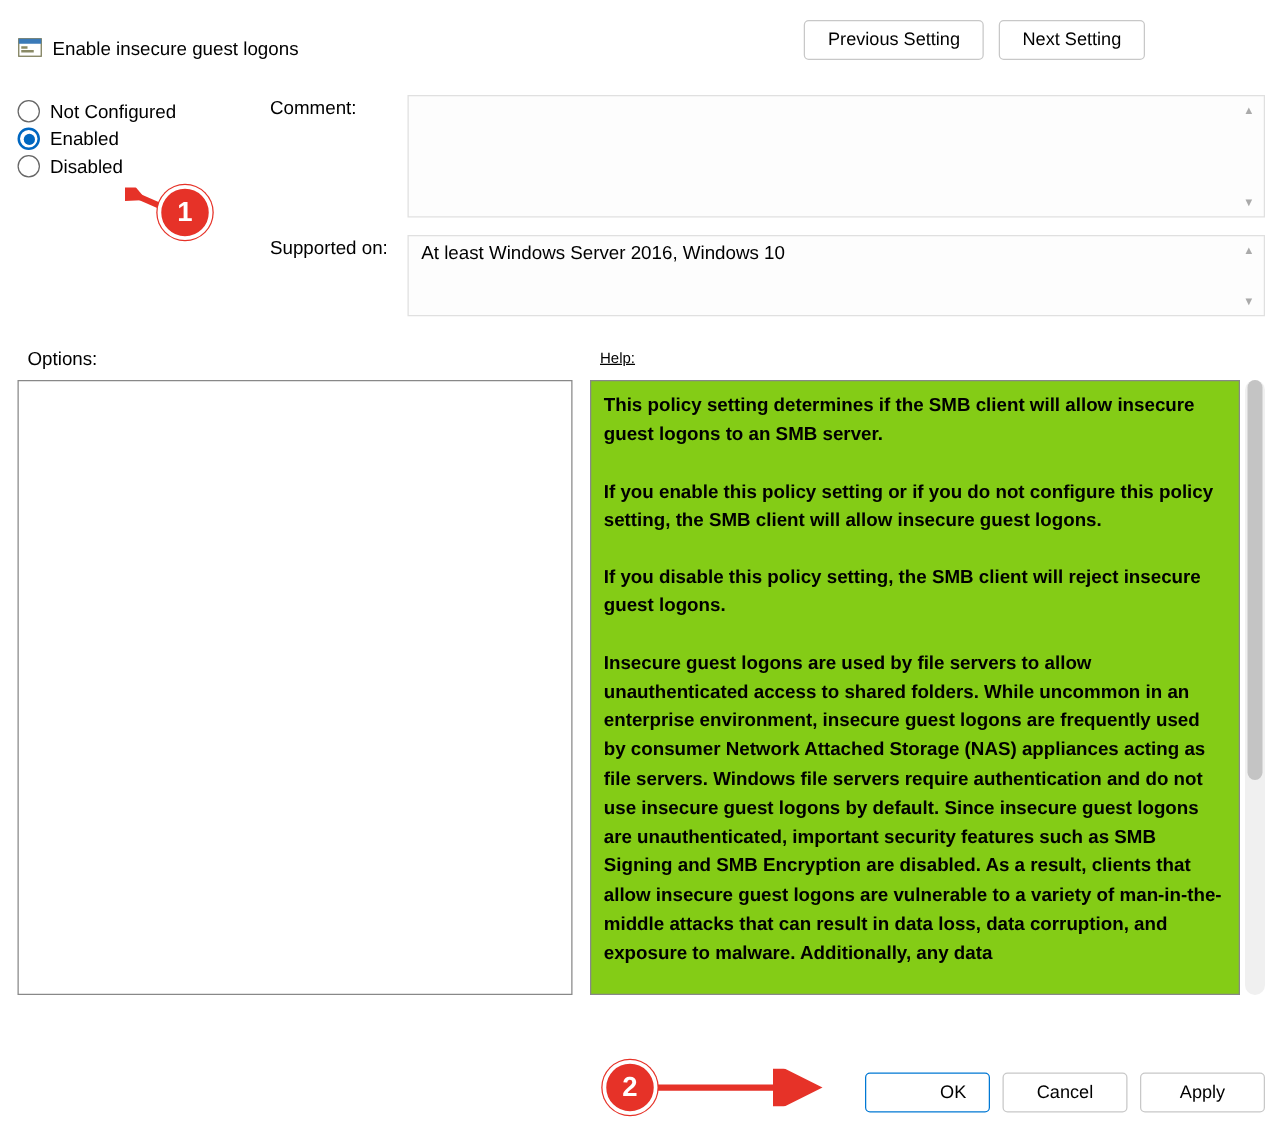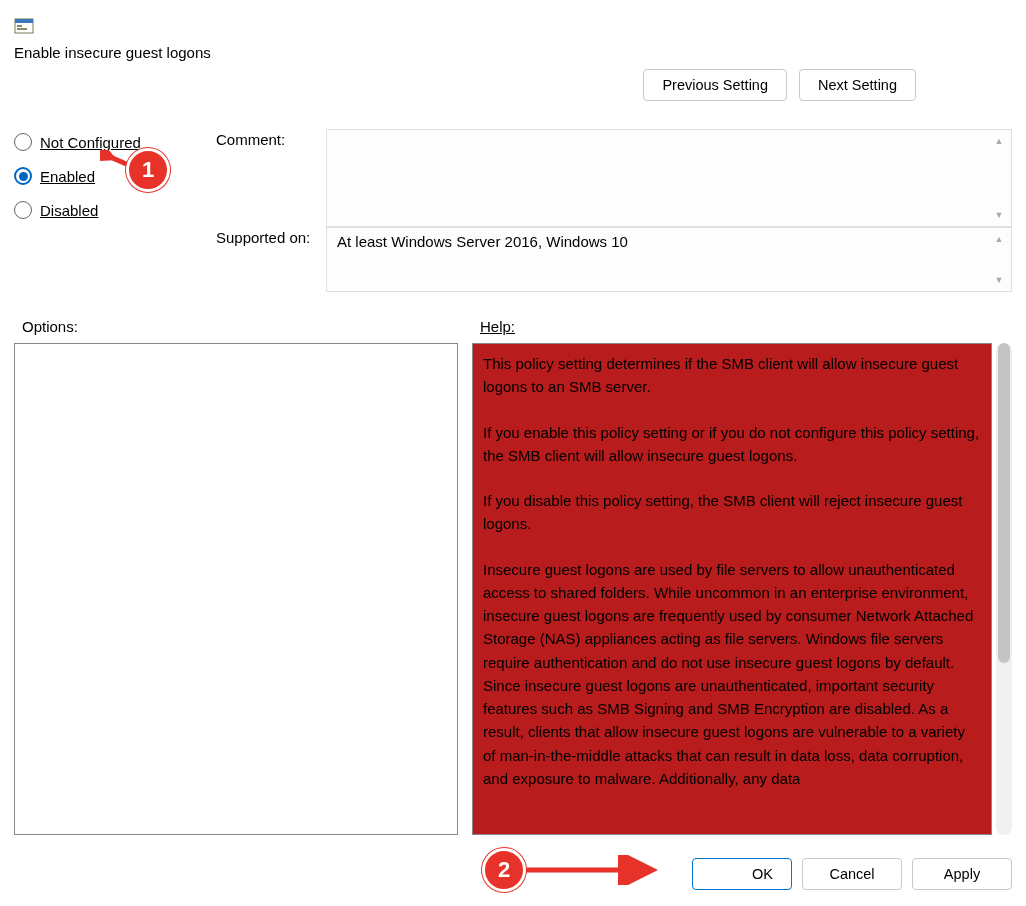--- a/index.html
+++ b/index.html
@@ -8,24 +8,23 @@
       font-size: 14.5px;
       background: #ffffff;
       color: #000;
       width: 1026px;
       height: 906px;
       position: relative;
       overflow: hidden;
     }
     .header {
       display: flex;
-      align-items: flex-start;
+      align-items: flex-end;
       padding: 16px 14px 8px 14px;
       gap: 8px;
-      flex-direction: column;
     }
     .header-icon {
       width: 20px;
       height: 20px;
       flex-shrink: 0;
     }
     .header-title {
       flex: 1;
       font-size: 15px;
     }
@@ -55,22 +54,21 @@
       padding: 20px 14px 0 14px;
       gap: 22px;
     }
     .radio-column {
       width: 180px;
       padding-top: 4px;
     }
     .radio-group {
       display: flex;
       flex-direction: column;
-      gap: 16px;
-      text-decoration: underline;
+      gap: 4px;
     }
     .radio-row {
       display: flex;
       align-items: center;
       gap: 8px;
       cursor: pointer;
     }
     .radio-circle {
       width: 18px;
       height: 18px;
@@ -89,20 +87,21 @@
       width: 9px;
       height: 9px;
       border-radius: 50%;
       background: #0067c0;
     }
     .radio-label { font-size: 15px; }
     .form-column {
       flex: 1;
       display: flex;
       flex-direction: column;
+      gap: 14px;
     }
     .form-row {
       display: flex;
       align-items: flex-start;
       gap: 0;
     }
     .form-label {
       width: 110px;
       font-size: 15px;
       padding-top: 2px;
@@ -138,45 +137,46 @@
       height: 18px;
       line-height: 18px;
       cursor: pointer;
       user-select: none;
     }
     .mid-labels {
       display: flex;
       padding: 26px 14px 8px 22px;
     }
     .mid-labels .lbl-left { width: 458px; font-size: 15px; }
-    .mid-labels .lbl-right { font-size: 15px; text-decoration: underline; }
+    .mid-labels .lbl-right { font-size: 12px; text-decoration: underline; }
     .lower-section {
       display: flex;
       padding: 0 14px 0 14px;
       gap: 14px;
       height: 492px;
     }
     .options-box {
       flex: 0 0 444px;
       border: 1px solid #888;
       background: #fff;
     }
     .help-container {
       flex: 1;
       display: flex;
       gap: 4px;
     }
     .help-box {
       flex: 1;
       border: 1px solid #888;
-      background: #b91c1c;
+      background: #84cc16;
       padding: 8px 10px;
       font-size: 15px;
       line-height: 1.55;
       overflow: hidden;
+      font-weight: bold;
     }
     .help-box p { margin-bottom: 22px; }
     .help-box p:last-child { margin-bottom: 0; }
     .scrollbar {
       width: 16px;
       background: #f0f0f0;
       border-radius: 8px;
       position: relative;
     }
     .scrollbar-thumb {

